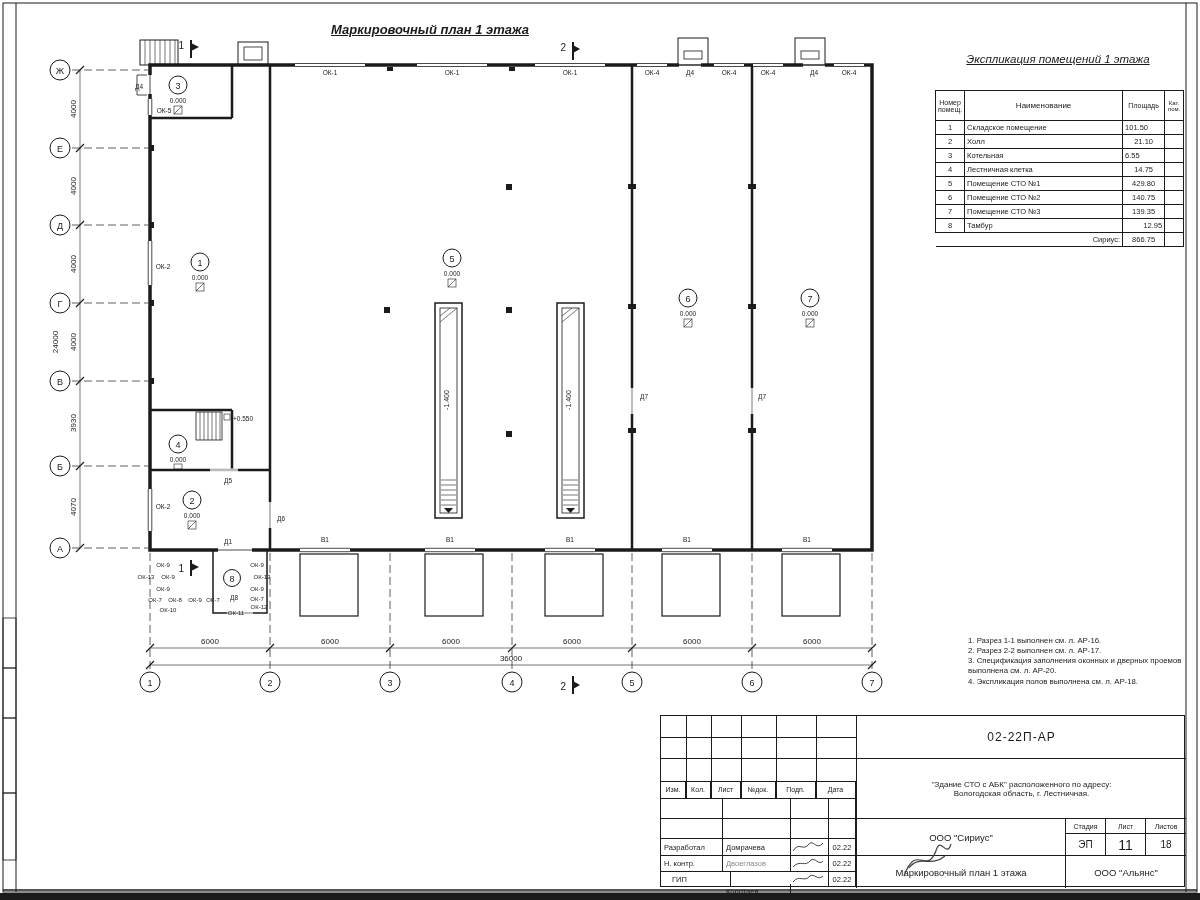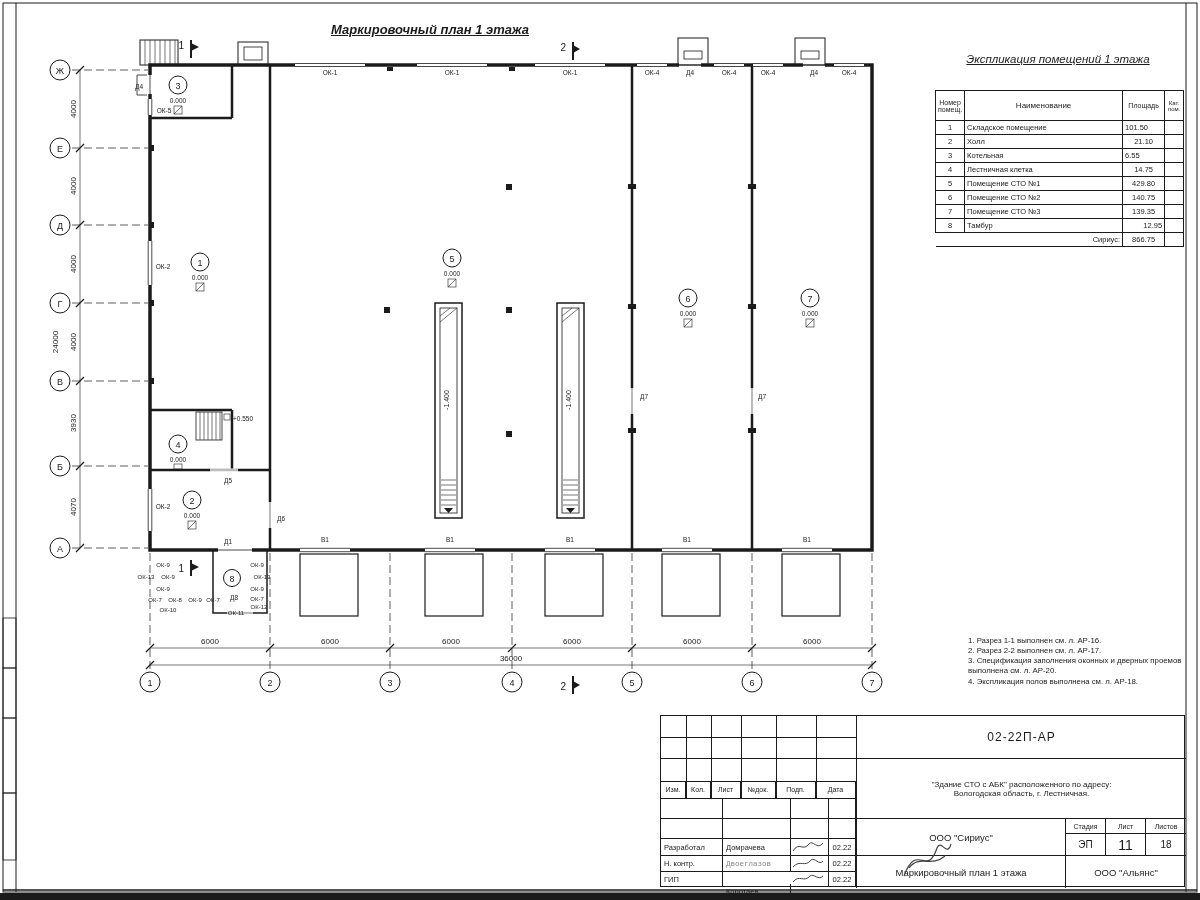--- a/index.html
+++ b/index.html
@@ -22,21 +22,21 @@
   table.expl th,table.expl td{border:1px solid #1b1b1b;padding:0 2px;overflow:hidden;white-space:nowrap;}
   table.expl th{font-weight:normal;font-size:7px;text-align:center;}
   table.expl td{font-size:7.5px;height:13px;}
   .notes{left:968px;top:636px;width:225px;font-size:7.8px;line-height:1.3;}
   .stamp{left:660px;top:715px;width:525px;height:172px;border:1.5px solid #1b1b1b;box-sizing:border-box;}
   .stamp .c{position:absolute;box-sizing:border-box;border-right:1px solid #1b1b1b;border-bottom:1px solid #1b1b1b;
             display:flex;align-items:center;justify-content:center;overflow:hidden;font-size:7.5px;}
   .stamp .vl{position:absolute;width:0;border-left:1px solid #1b1b1b;}
   .stamp .hl{position:absolute;height:0;border-top:1px solid #1b1b1b;}
   .stamp .left{justify-content:flex-start;padding-left:3px;}
-  .pencil{color:#888;font-family:Liberation Mono, monospace;}
+  .pencil{color:#888;}
   .sig{pointer-events:none;}
 </style>
 </head>
 <body>
 
 <svg width="1200" height="900" viewBox="0 0 1200 900">
 
   <g>
     <rect class="ln w1" x="3" y="3" width="1194" height="889"></rect>
     <line class="ln w1" x1="16" y1="3" x2="16" y2="892"></line>
@@ -493,21 +493,21 @@
 
   <div class="c left" style="left:0;top:140px;width:62px;height:16px">Н. контр.</div>
   <div class="c left pencil" style="left:62px;top:140px;width:68px;height:16px">Двоеглазов</div>
   <div class="c" style="left:130px;top:140px;width:38px;height:16px">
     <svg class="sig" width="34" height="14" viewBox="0 0 34 14">
         <path d="M2,11 C9,3 14,12 20,4 C24,1 28,10 32,5" stroke="#444" stroke-width="1" fill="none"></path>
       </svg>
   </div>
   <div class="c" style="left:168px;top:140px;width:27px;height:16px">02.22</div>
 
-  <div class="c left" style="left:0;top:156px;width:62px;height:15px">ГИП</div>
+  <div class="c left" style="left:8px;top:156px;width:62px;height:15px">ГИП</div>
   <div class="c left" style="left:62px;top:168px;width:68px;height:15px">Коротаев</div>
   <div class="c" style="left:130px;top:156px;width:38px;height:15px">
     <svg class="sig" width="34" height="13" viewBox="0 0 34 13">
         <path d="M2,10 C8,2 13,11 19,4 C23,1 27,9 32,4" stroke="#444" stroke-width="1" fill="none"></path>
       </svg>
   </div>
   <div class="c" style="left:168px;top:156px;width:27px;height:15px">02.22</div>
 
   <div class="c" style="left:195px;top:0;width:330px;height:43px;font-size:12px;letter-spacing:1px;border-right:none;border-left:1px solid #1b1b1b">02-22П-АР</div>
   <div class="c" style="left:195px;top:43px;width:330px;height:60px;border-right:none;border-left:1px solid #1b1b1b;flex-direction:column;font-size:8px">

